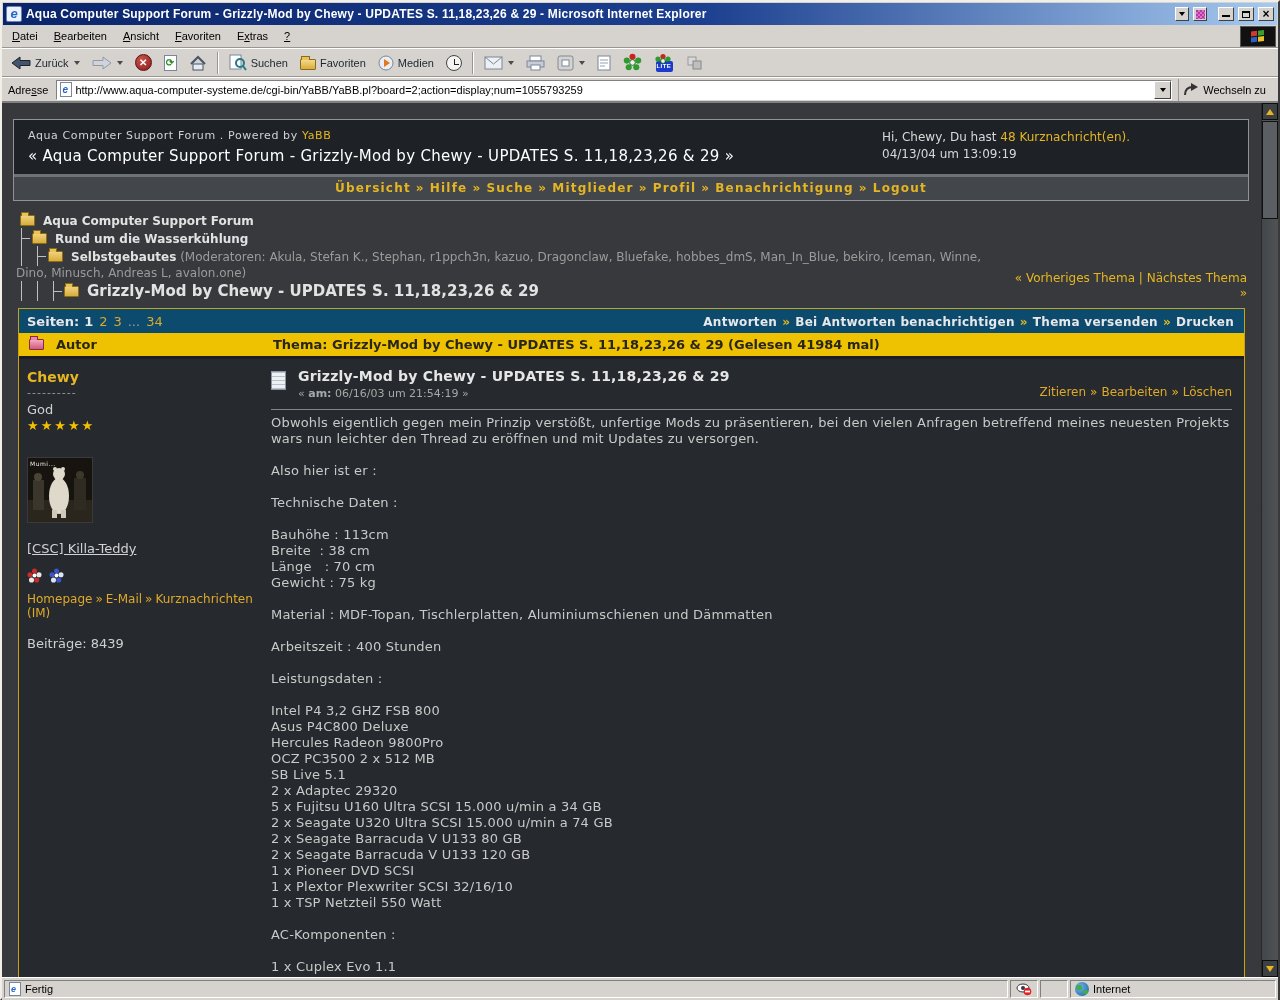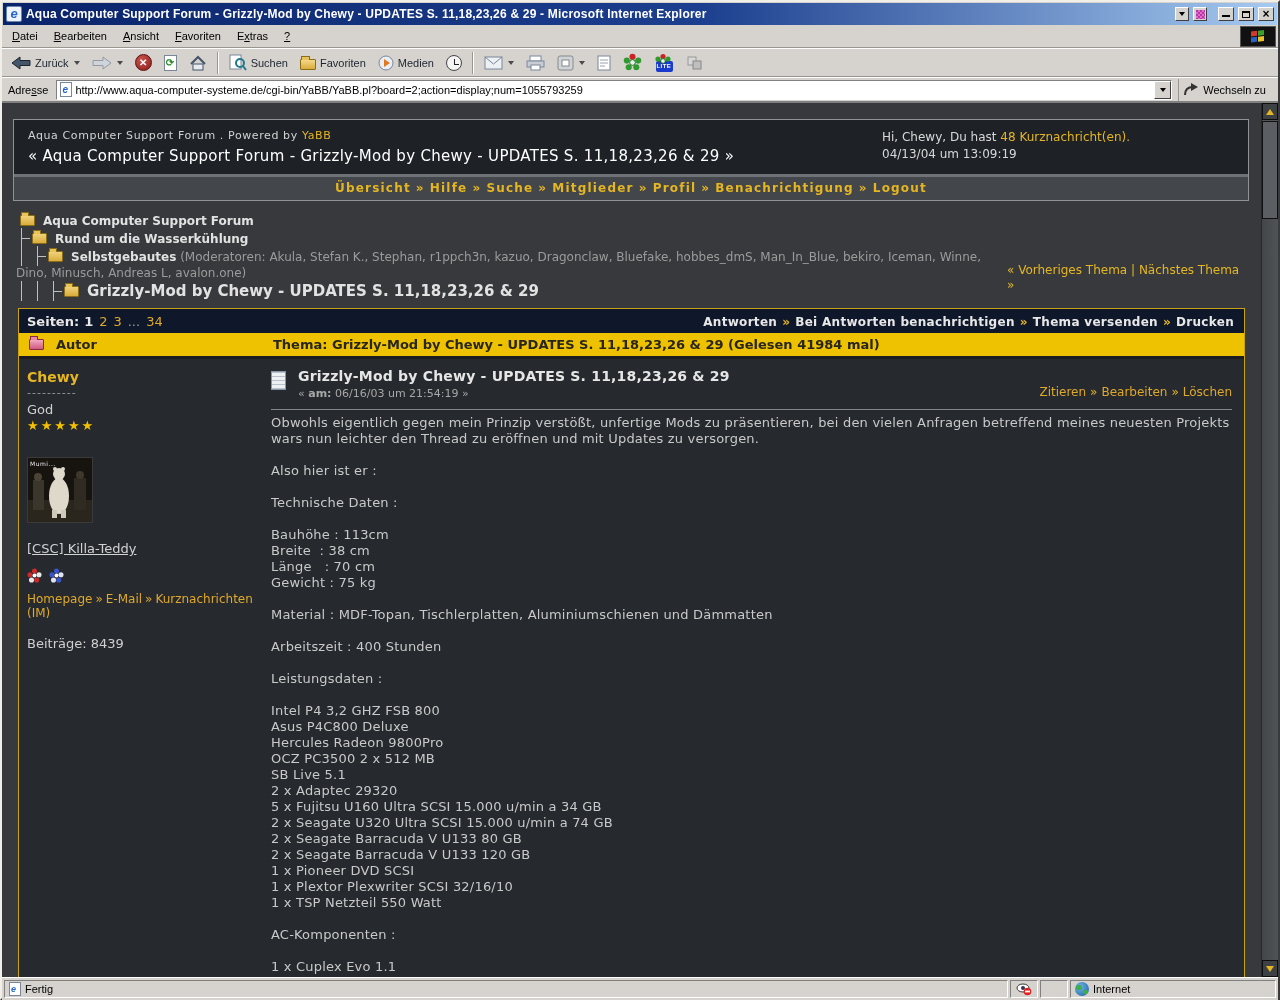--- a/index.html
+++ b/index.html
@@ -90,25 +90,25 @@
   .guide.v::before { content:''; position:absolute; left:5px; top:-3px; bottom:-3px; border-left:1px solid #bfbfbf; }
   .guide.e::before { content:''; position:absolute; left:5px; top:-3px; bottom:-3px; border-left:1px solid #bfbfbf; }
   .guide.e::after  { content:''; position:absolute; left:5px; top:7px; width:9px; border-top:1px solid #bfbfbf; }
   .tfolder { display:inline-block; width:15px; height:11px; background:linear-gradient(#f0d27c,#d9ac3c);
     border:1px solid #8a6d14; border-radius:1px; position:relative; vertical-align:-1px; margin-right:8px; }
   .tfolder::before { content:''; position:absolute; top:-4px; left:0; width:6px; height:3px;
     background:#e8c25a; border:1px solid #8a6d14; border-bottom:none; }
   .tname { color:#e2e2e2; font-weight:bold; }
   .tmods { color:#9b9b9b; }
   .tbig { font-size:15px; }
-  .prevnext { position:absolute; right:0; top:50px; width:240px; 
+  .prevnext { position:absolute; right:0; top:58px; width:240px; text-align:right;
     color:#e5b622; font-size:12px; line-height:15px; }
 
   .maintable { margin:9px 16px 0 16px; border:1px solid #c9a213; }
-  .pagesrow { background:#0f172a; padding:5px 10px 4px 8px; font-size:13px; display:flex; align-items:center; }
+  .pagesrow { background:#0c4a6e; padding:5px 10px 4px 8px; font-size:13px; display:flex; align-items:center; }
   .pagesrow .plabel { font-weight:bold; color:#e8e8e8; }
   .pagesrow .pcur { font-weight:bold; color:#e8e8e8; margin-left:5px; }
   .pagesrow .plink { color:#dfa92a; margin-left:6px; }
   .pagesrow .pell { color:#9b9b9b; margin-left:6px; }
   .pactions { margin-left:auto; font-weight:bold; color:#e8e8e8; font-size:12px; letter-spacing:0.3px; }
   .pactions .asep { color:#e5b622; margin:0 5px; }
   .topicbar { background:#eec200; color:#28251b; font-weight:bold; font-size:13px; padding:4px 10px 4px 10px;
     display:flex; align-items:center; }
   .topicbar .acol { width:244px; display:flex; align-items:center; gap:12px;text-align:right; }
   .pfolder { width:15px; height:11px; background:linear-gradient(#f2a9c0,#d05a7e); border:1px solid #8a2a44;

